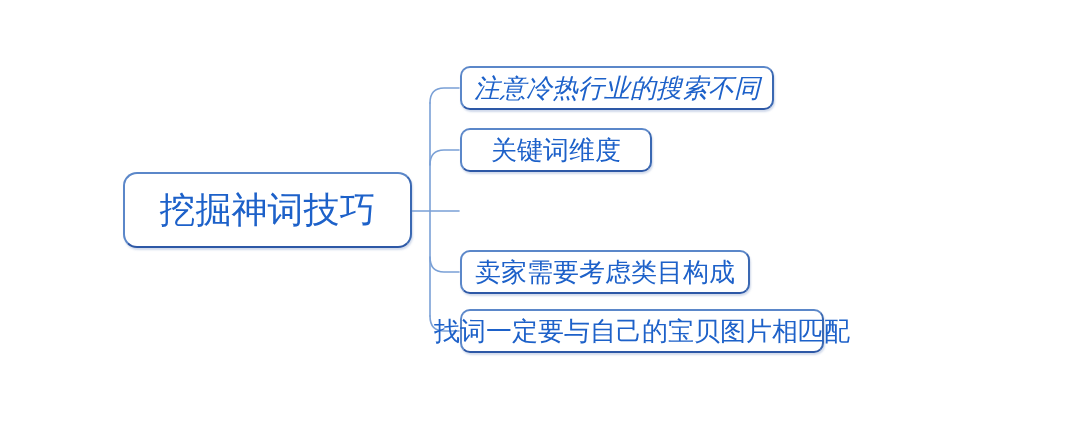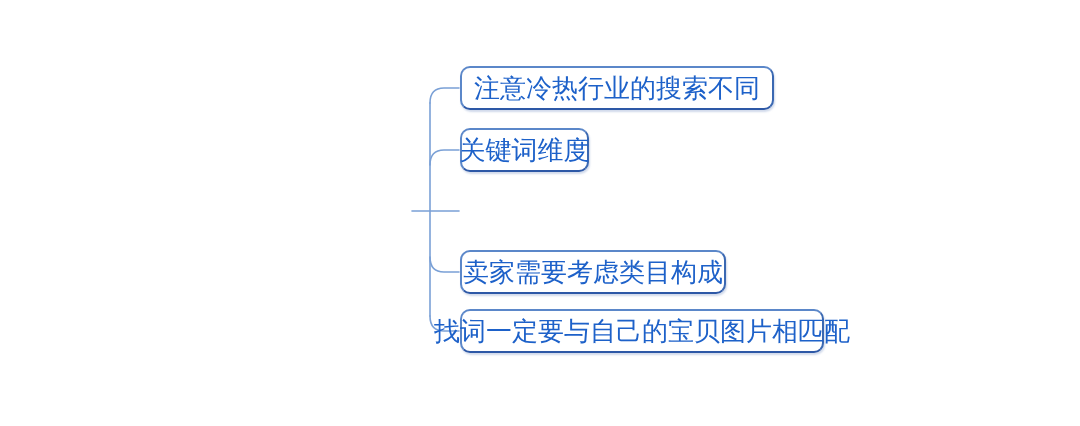--- a/index.html
+++ b/index.html
@@ -45,42 +45,45 @@
     height: 76px;
     border-radius: 14px;
     font-size: 36px;
   }
   .child-node {
     left: 460px;
     height: 44px;
     border-radius: 10px;
     font-size: 26px;
   }
-  .child-node.c0 { top: 66px;  width: 314px; }
-  .child-node.c1 { top: 128px; width: 129px; }
+  .child-node.c0 { top: 66px;  width: 314px; font-style: italic; }
+  .child-node.c1 { top: 128px; width: 192px; }
   .child-node.c2 { top: 189px; width: 288px; }
-  .child-node.c3 { top: 250px; width: 266px; }
+  .child-node.c3 { top: 250px; width: 290px; }
   .child-node.c4 { top: 309px; width: 364px; }
 </style>
 </head>
 <body>
 
 <div class="canvas">
 
   <svg class="connectors" viewBox="0 0 1080 426" xmlns="http://www.w3.org/2000/svg">
     <g fill="none" stroke="#7aa0d6" stroke-width="1.6" stroke-linecap="round">
       <path d="M 412 211 H 459"></path>
       <path d="M 430 103 V 316"></path>
       <path d="M 430 103 Q 430 88 444 88 H 459"></path>
       <path d="M 430 165 Q 430 150 444 150 H 459"></path>
       <path d="M 430 257 Q 430 272 444 272 H 459"></path>
       <path d="M 430 316 Q 430 331 444 331 H 459"></path>
     </g>
   </svg>
 
+  <div class="node root-node">
+    <span>挖掘神词技巧</span>
+  </div>
 
   <div class="node child-node c0">
     <span>注意冷热行业的搜索不同</span>
   </div>
 
   <div class="node child-node c1">
     <span>关键词维度</span>
   </div>
 
 

